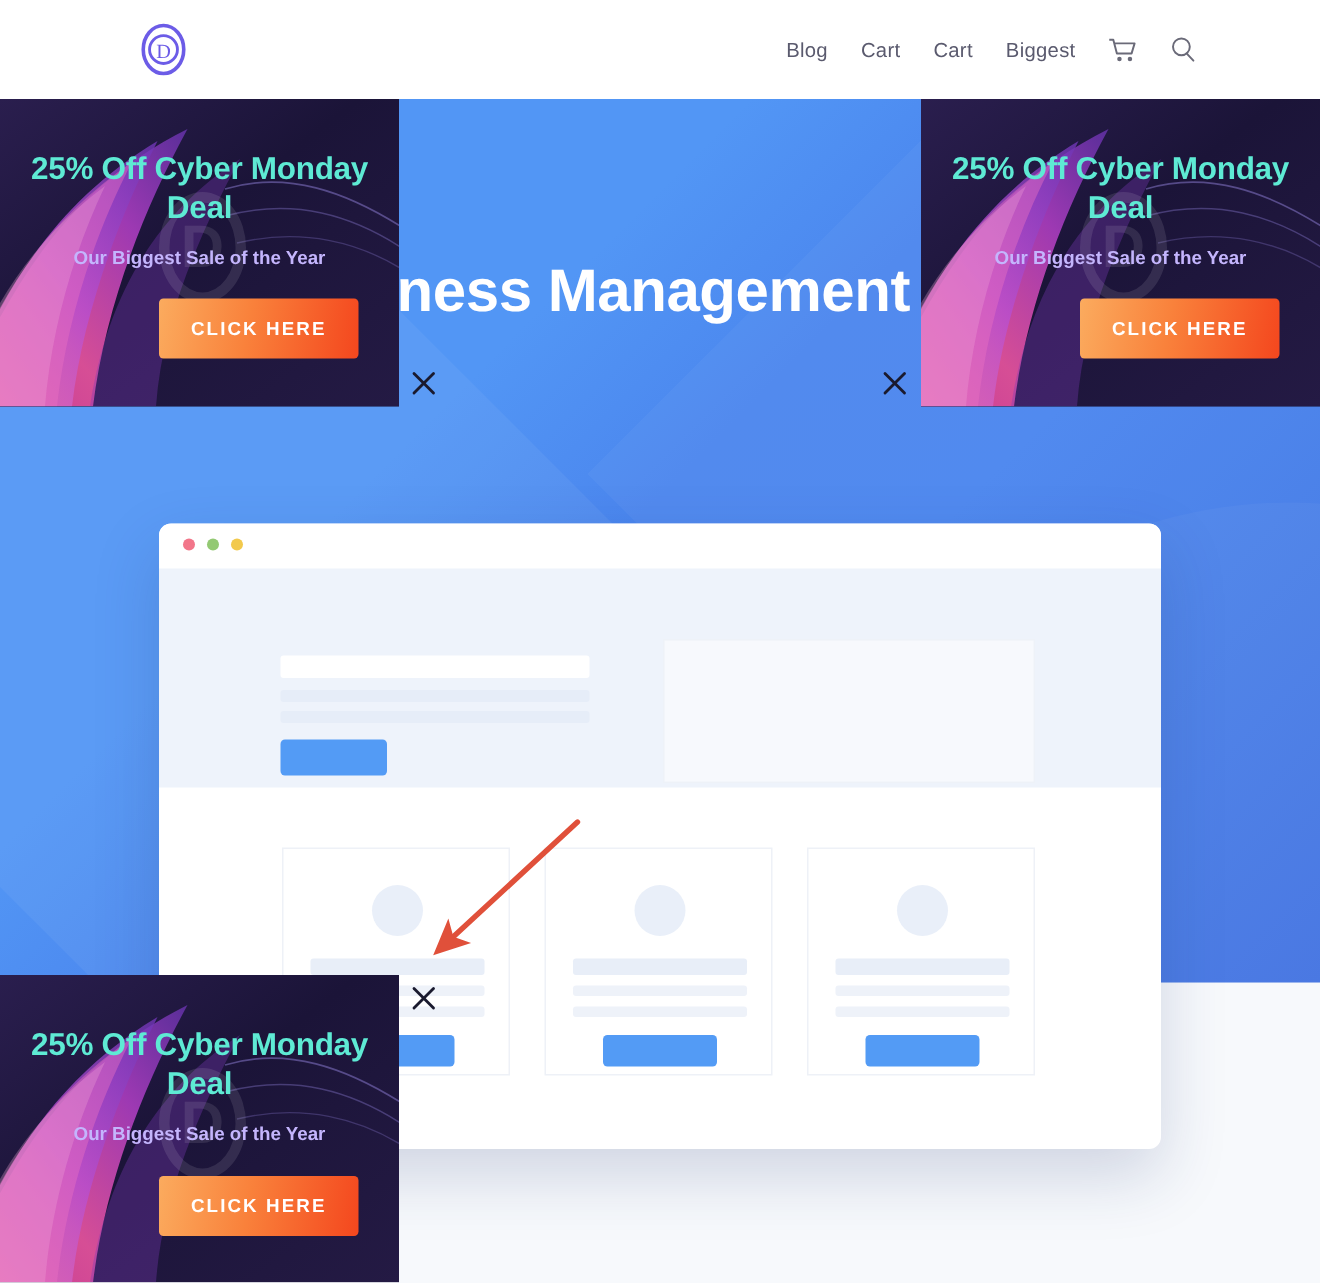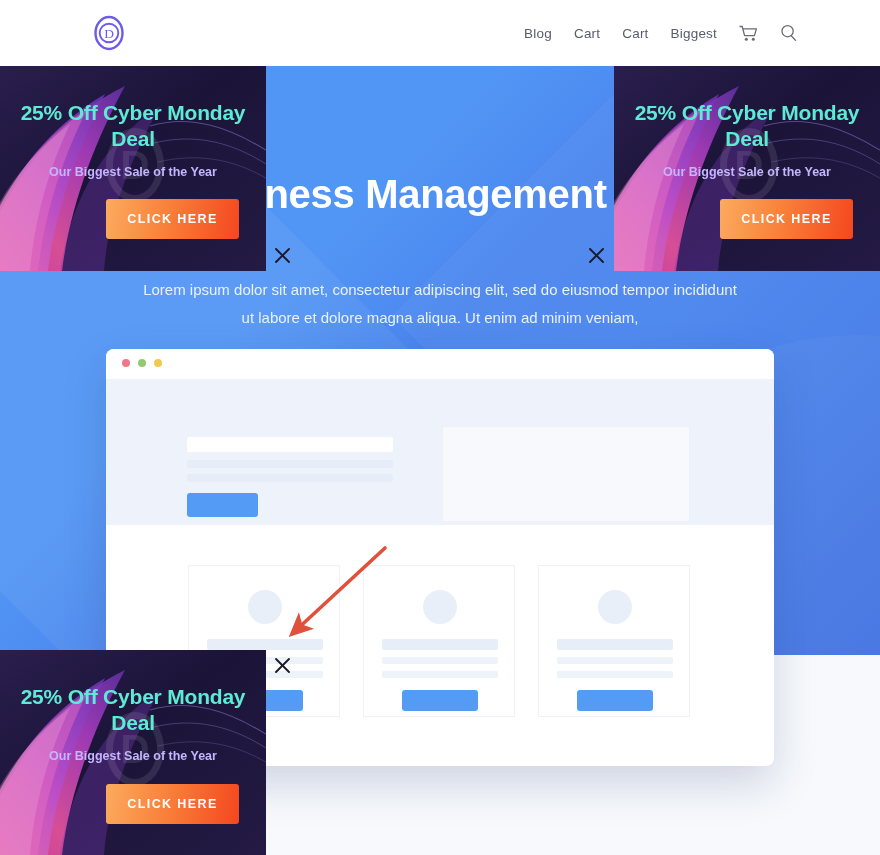--- a/index.html
+++ b/index.html
@@ -183,21 +183,20 @@
       </span>
     </div>
   </div>
 
   <div class="hero">
     <div class="hero-diag"></div>
     <div class="hero-diag2"></div>
     <div class="hero-diag3"></div>
 
     <h1 class="hero-h1">Divi Business Management Software</h1>
-    <p class="hero-p">Lorem ipsum dolor sit amet, consectetur adipiscing elit, sed do eiusmod tempor incididunt ut labore et dolore magna aliqua. Ut enim ad minim veniam,</p>
   </div>
 
   <div class="mock">
     <div class="mock-bar">
       <span class="dot r"></span>
       <span class="dot g"></span>
       <span class="dot y"></span>
     </div>
 
     <div class="mock-hero">

